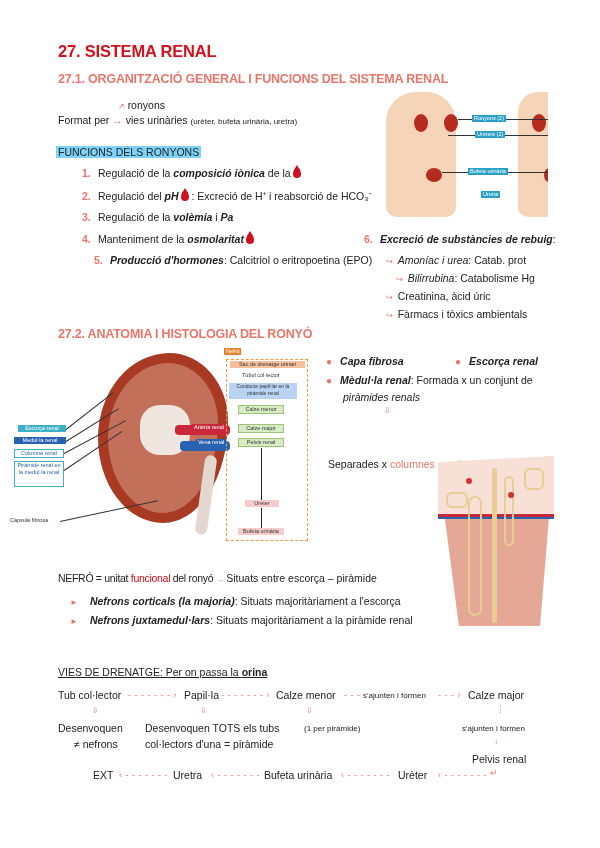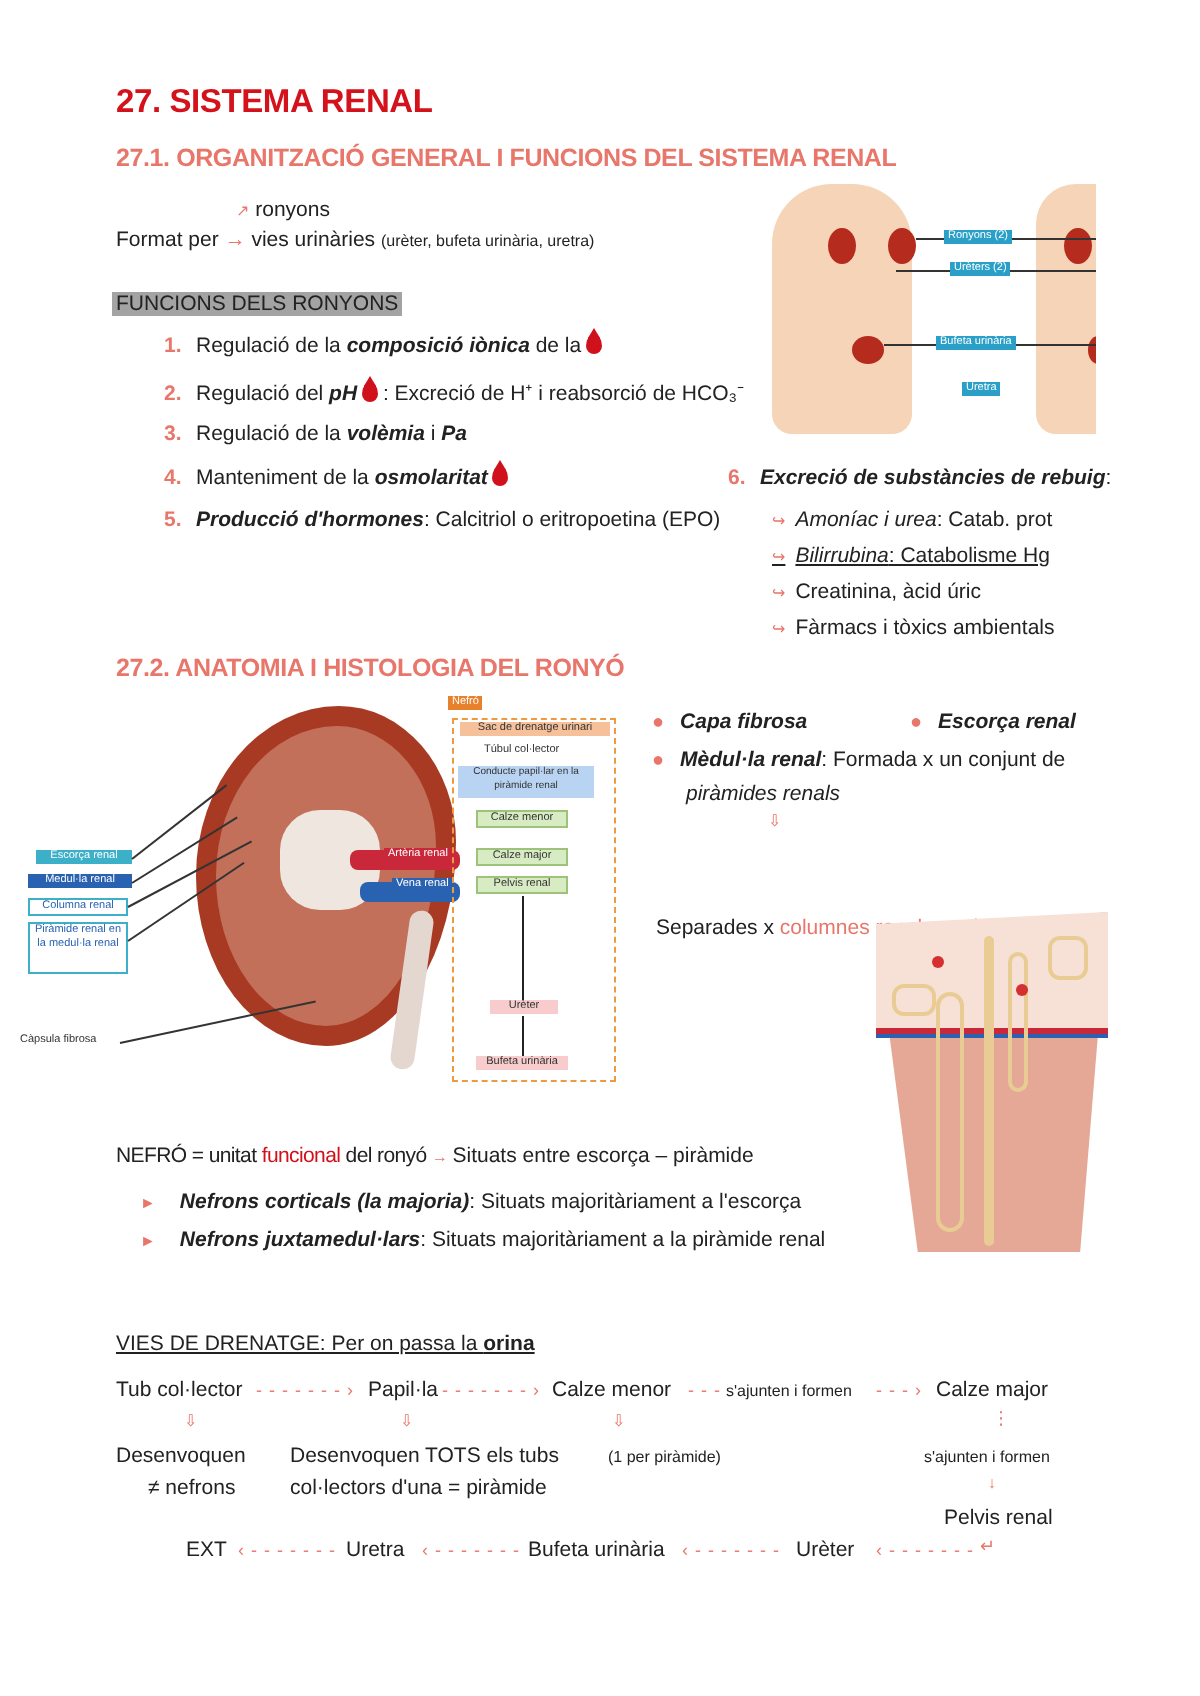--- a/index.html
+++ b/index.html
@@ -5,21 +5,21 @@
   * { box-sizing: border-box; margin: 0; padding: 0; }
   html, body { width: 600px; height: 848px; background: #ffffff; overflow: hidden; }
   body { font-family: "Liberation Sans", sans-serif; color: #222; position: relative; font-size: 11px; }
   .abs { position: absolute; white-space: nowrap; }
   .red { color: #d0101a; }
   .salmon { color: #e8766a; }
   .h1 { left: 58px; top: 42px; font-size: 16.5px; font-weight: bold; color: #d4121c; letter-spacing: -0.2px; }
   .h2 { font-size: 12.5px; font-weight: bold; color: #e8766a; letter-spacing: -0.2px; }
   .t { font-size: 10.5px; color: #222; }
   .small { font-size: 8px; }
-  .hl { background: #a3a3a3; padding: 0 2px; }
+  .hl { background: #7dd3fc; padding: 0 2px; }
   .num { color: #e8766a; font-weight: bold; display: inline-block; width: 16px; }
   .drop { display: inline-block; width: 8px; height: 10px; background: #d0101a; border-radius: 50% 50% 50% 50% / 60% 60% 40% 40%; vertical-align: -1px; margin-left: 2px; position: relative; }
   .drop::before { content: ""; position: absolute; left: 1px; top: -3px; border-left: 3px solid transparent; border-right: 3px solid transparent; border-bottom: 5px solid #d0101a; }
   .bullet-arrow { color: #e8766a; font-size: 8px; margin-right: 5px; }
   .dot { color: #e8766a; font-size: 10px; margin-right: 8px; }
   .tri { color: #e8766a; font-size: 8px; margin-right: 12px; }
   .dash { color: #e8766a; letter-spacing: 0.5px; font-size: 9px; }
   .u { text-decoration: underline; }
   
   .img { position: absolute; overflow: hidden; }
@@ -66,29 +66,29 @@
 </div>
 <div class="abs t" style="left:82px; top:189px;">
   <span class="num">2.</span><span>Regulació del </span><b><i>pH</i></b><span class="drop"></span><span> : Excreció de H⁺ i reabsorció de HCO₃⁻</span>
 </div>
 <div class="abs t" style="left:82px; top:211px;">
   <span class="num">3.</span><span>Regulació de la </span><b><i>volèmia</i></b><span> i </span><b><i>Pa</i></b>
 </div>
 <div class="abs t" style="left:82px; top:233px;">
   <span class="num">4.</span><span>Manteniment de la </span><b><i>osmolaritat</i></b><span class="drop"></span>
 </div>
-<div class="abs t" style="left:82px; top:254px;">
+<div class="abs t" style="left:94px; top:254px;">
   <span class="num">5.</span><b><i>Producció d'hormones</i></b><span>: Calcitriol o eritropoetina (EPO)</span>
 </div>
 
 <div class="abs t" style="left:364px; top:233px;">
   <span class="num">6.</span><b><i>Excreció de substàncies de rebuig</i></b><span>:</span>
 </div>
 <div class="abs t" style="left:386px; top:254px;"><span class="bullet-arrow">↪</span><i>Amoníac i urea</i><span>: Catab. prot</span></div>
-<div class="abs t" style="left:386px; top:272px;text-decoration:underline;"><span class="bullet-arrow">↪</span><i>Bilirrubina</i><span>: Catabolisme Hg</span></div>
+<div class="abs t" style="left:396px; top:272px;"><span class="bullet-arrow">↪</span><i>Bilirrubina</i><span>: Catabolisme Hg</span></div>
 <div class="abs t" style="left:386px; top:290px;"><span class="bullet-arrow">↪</span><span>Creatinina, àcid úric</span></div>
 <div class="abs t" style="left:386px; top:308px;text-align:center;"><span class="bullet-arrow">↪</span><span>Fàrmacs i tòxics ambientals</span></div>
 
 <div class="abs h2" style="left:58px; top:327px;">27.2. ANATOMIA I HISTOLOGIA DEL RONYÓ</div>
 
 <div class="img" style="left:0; top:345px; width:315px; height:200px;">
   <div style="position:absolute; left:98px; top:8px; width:130px; height:170px; background:#a83a24; border-radius:55% 45% 50% 50% / 50% 40% 60% 50%;"></div>
   <div style="position:absolute; left:108px; top:18px; width:110px; height:150px; background:#c2705a; border-radius:55% 45% 50% 50% / 50% 40% 60% 50%;"></div>
   <div style="position:absolute; left:140px; top:60px; width:50px; height:50px; background:#efe7df; border-radius:40%;"></div>
   <div style="position:absolute; left:175px; top:80px; width:55px; height:10px; background:#c8283a; border-radius:4px;"></div>

